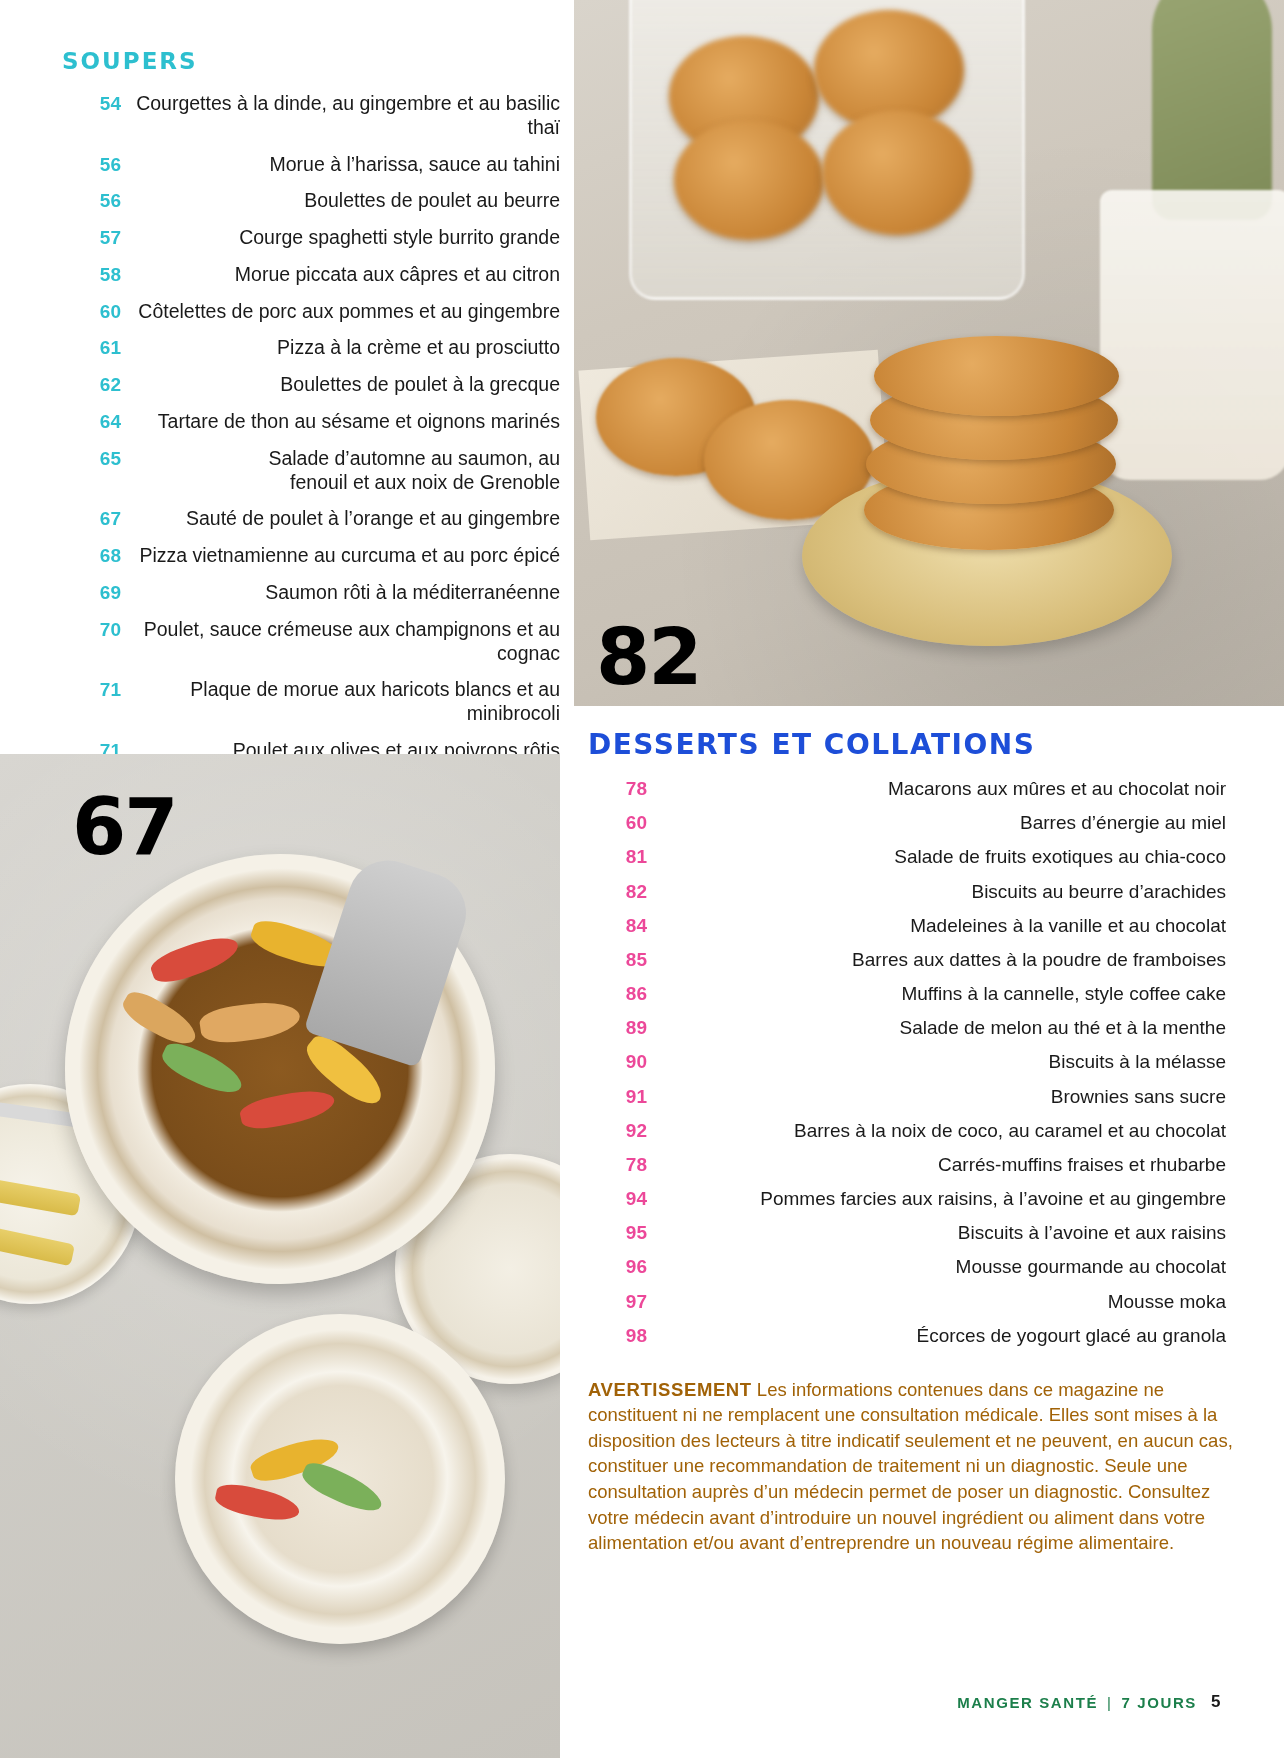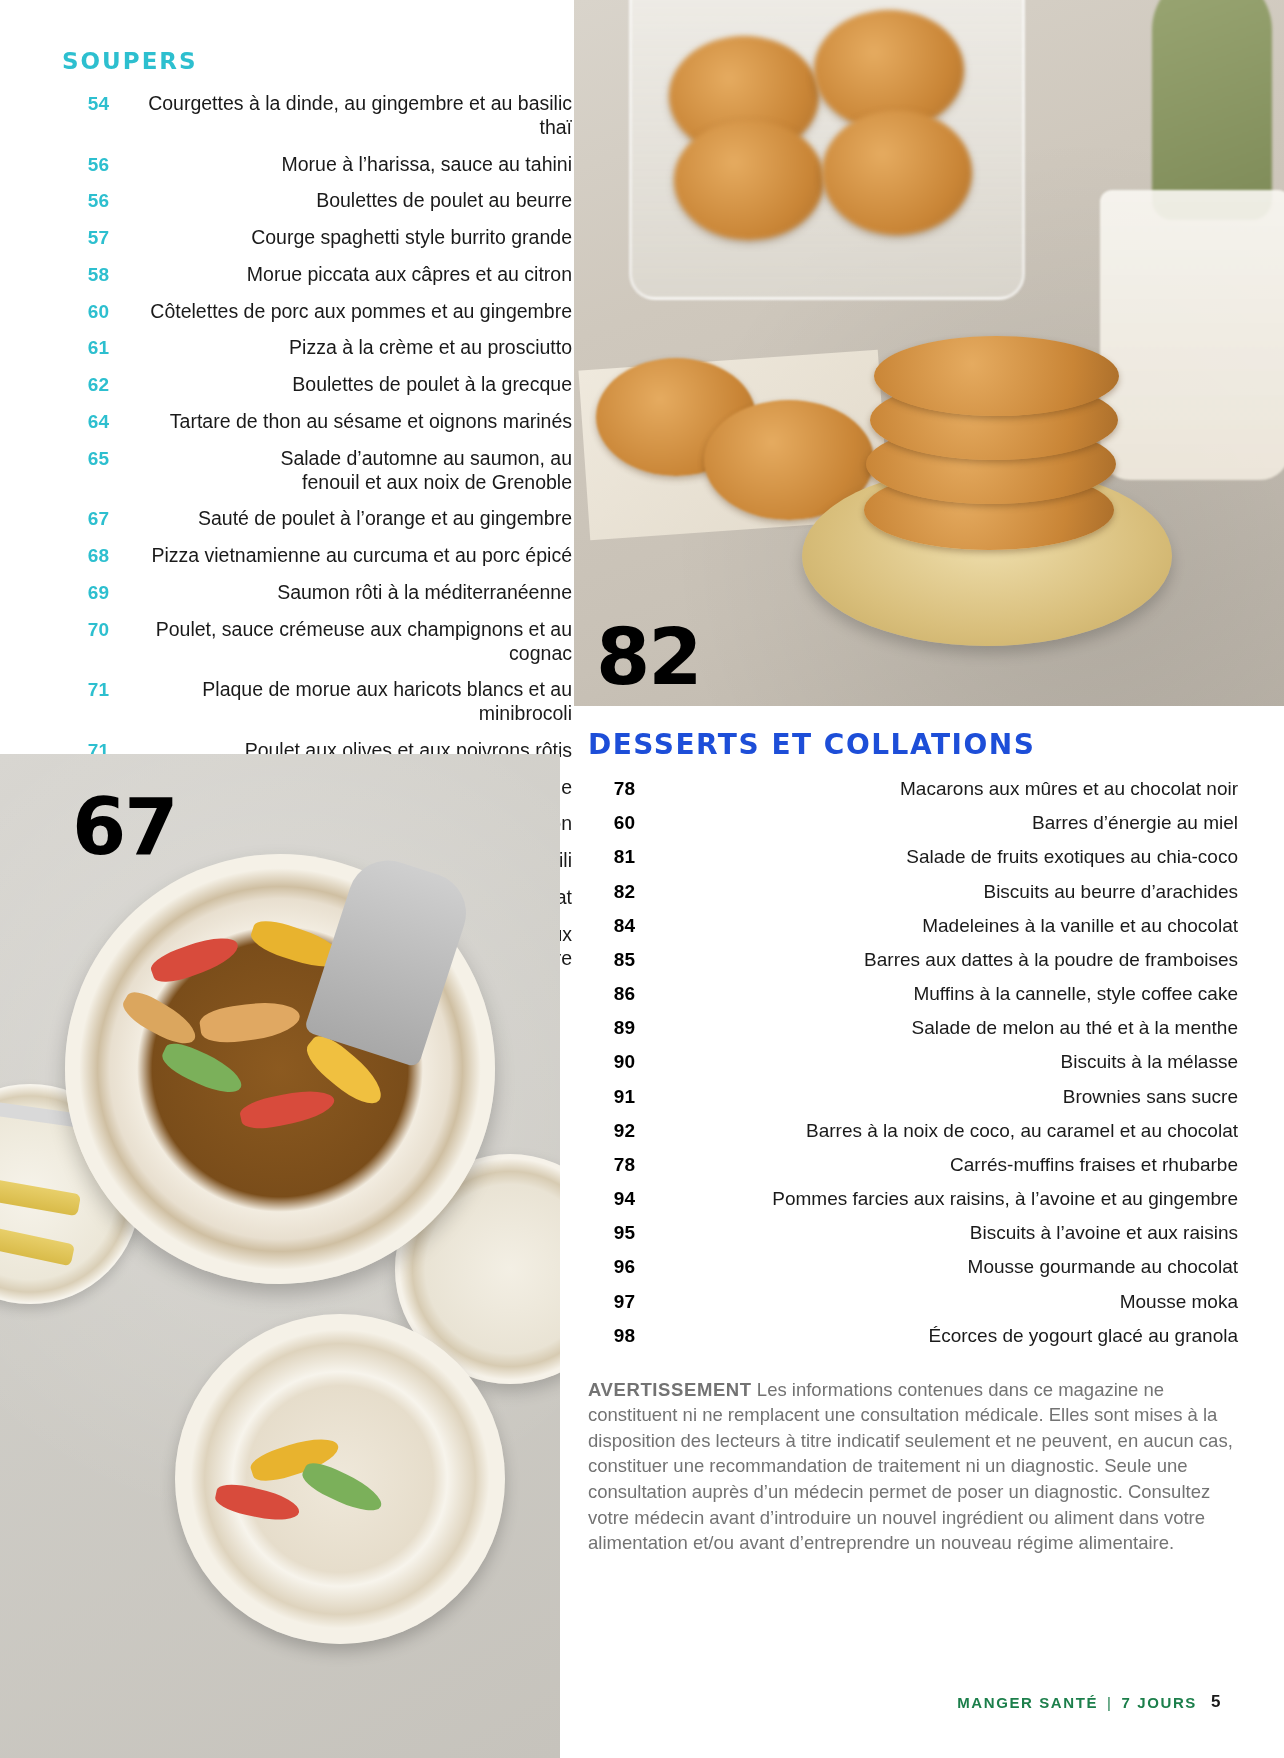--- a/index.html
+++ b/index.html
@@ -33,40 +33,40 @@
     font-size: 23px;
   }
   .soupers-title {
     color: #2dbfcf;
     margin-bottom: 18px;
     font-family: "DejaVu Sans", sans-serif;
     letter-spacing: 2px;
   }
   .toc-list {
     list-style: none;
-    margin: 0;
+    margin: 12px;
     padding: 0;
   }
   .toc-item {
     display: flex;
     align-items: flex-start;
     margin-bottom: 13px;
     font-size: 19.5px;
     line-height: 1.22;
   }
   .toc-page {
     width: 47px;
     flex: 0 0 47px;
     text-align: right;
     padding-right: 15px;
     font-weight: bold;
     font-size: 19px;
   }
   .soupers .toc-page { color: #2dbfcf; }
-  .desserts .toc-page { color: #000000; }
+  .desserts .toc-page { color: #ec4899; }
   .toc-title {
     color: #1a1a1a;
     flex: 1 1 auto;
     white-space: pre-line;
     text-align: right;
   }
 
   
   .photo {
     position: relative;
@@ -216,21 +216,21 @@
     font-size: 28px;
   }
   .desserts .toc-item {
     margin-bottom: 11px;
     font-size: 19px;
   }
   .warning {
     margin-top: 30px;
     font-size: 18.5px;
     line-height: 1.38;
-    color: #737373;
+    color: #a16207;
   }
   .warning b {
     font-weight: bold;
     letter-spacing: 0.6px;
   }
 
   
   .footer {
     position: absolute;
     right: 62px;

